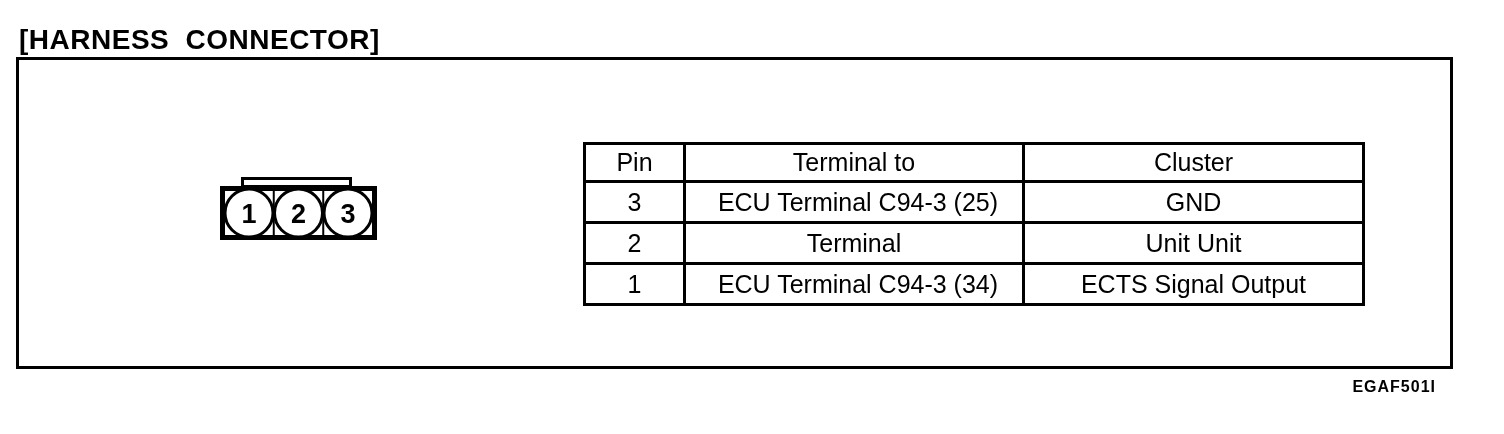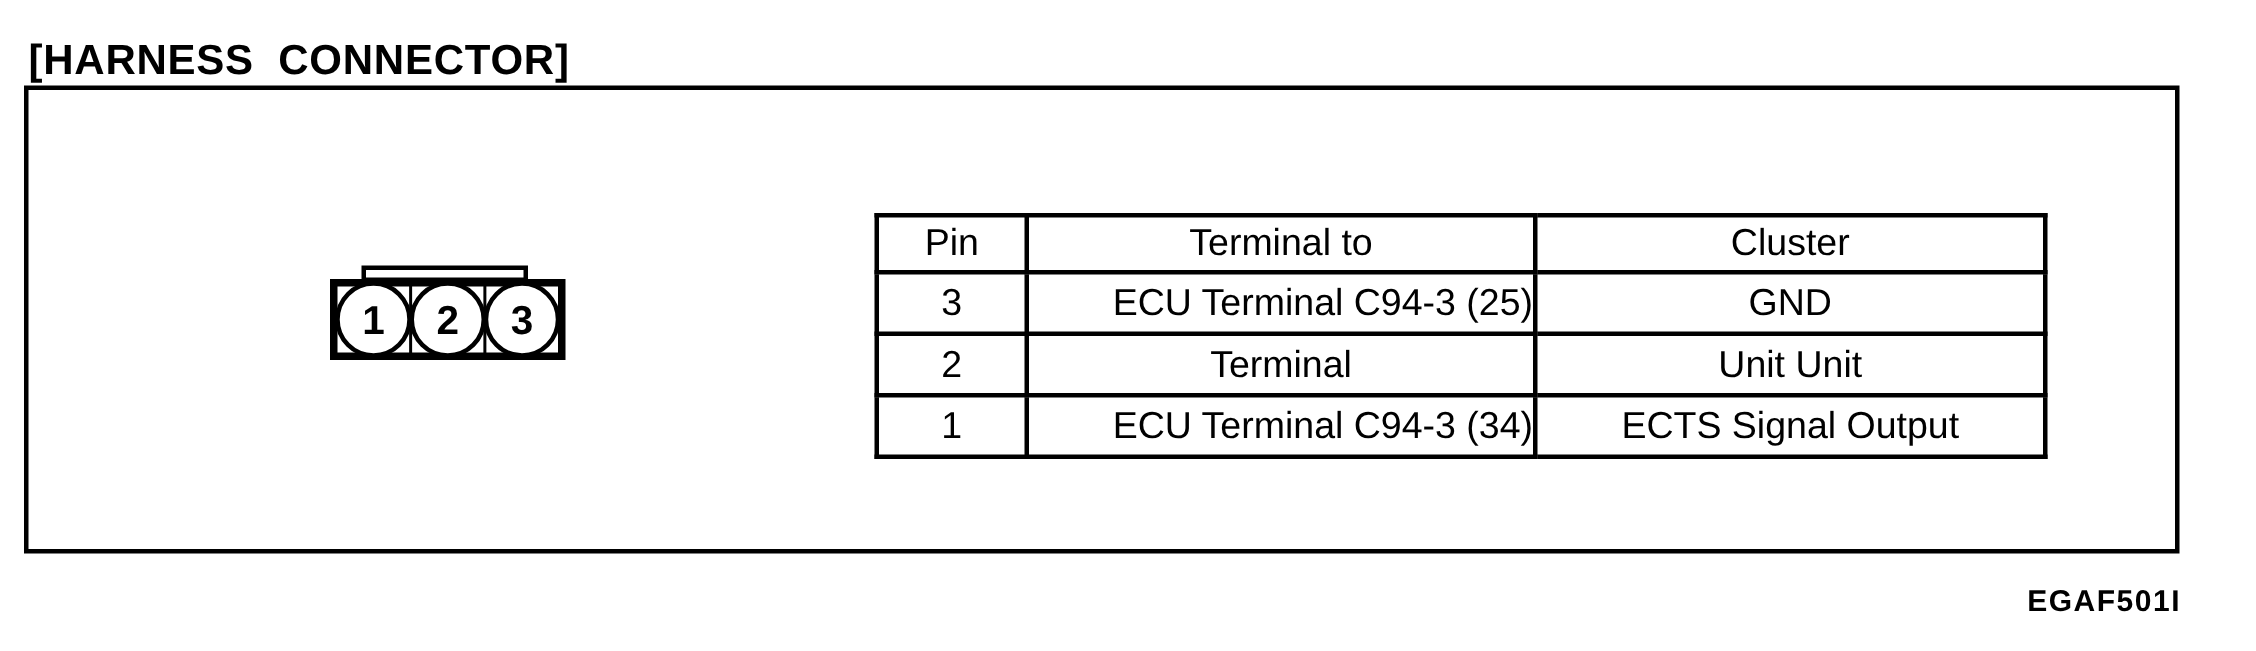--- a/index.html
+++ b/index.html
@@ -45,30 +45,29 @@
     font-weight:normal;
     text-align:center;
     vertical-align:middle;
     padding:0;
     background:#fff;
     white-space:nowrap;
     overflow:hidden;
   }
   .pin-table thead tr { height:38px; }
   .pin-table tbody tr { height:41px; }
-  .pin-table td.cell-left { text-align:right; padding-left:8px; }
+  .pin-table td.cell-left { text-align:center; padding-left:8px; }
   .figure-code {
     position:absolute;
-    right:50px; top:378px;
-    font-size:20px;
+    right:68px; top:378px;
+    font-size:16px;
     font-weight:600;
     letter-spacing:1px;
     color:#000;
     white-space:nowrap;
-    margin-top:12px;
   }
   .pin-num {
     font-family:"Liberation Sans", sans-serif;
     font-size:27px;
     font-weight:600;
   }
 </style>
 </head>
 <body>
 

